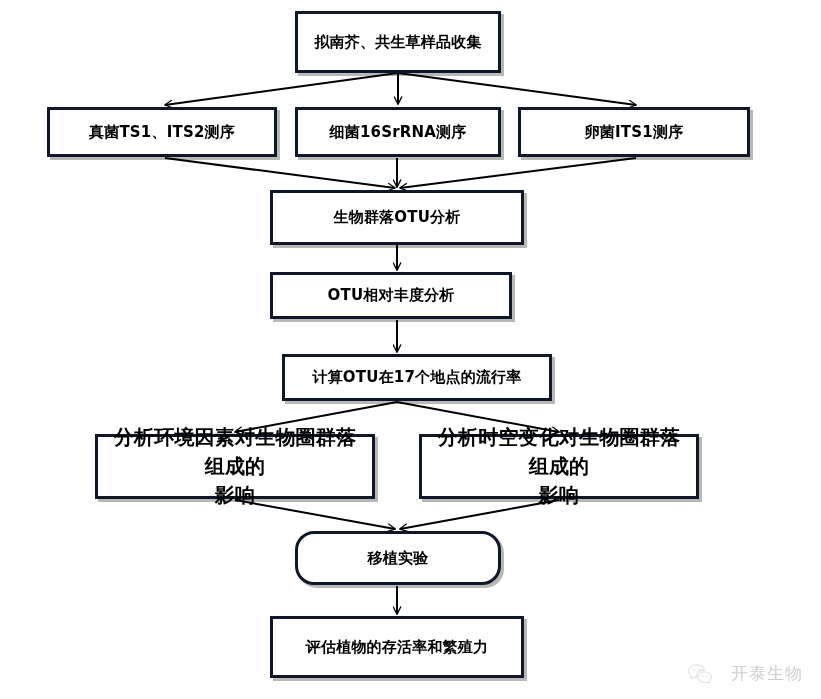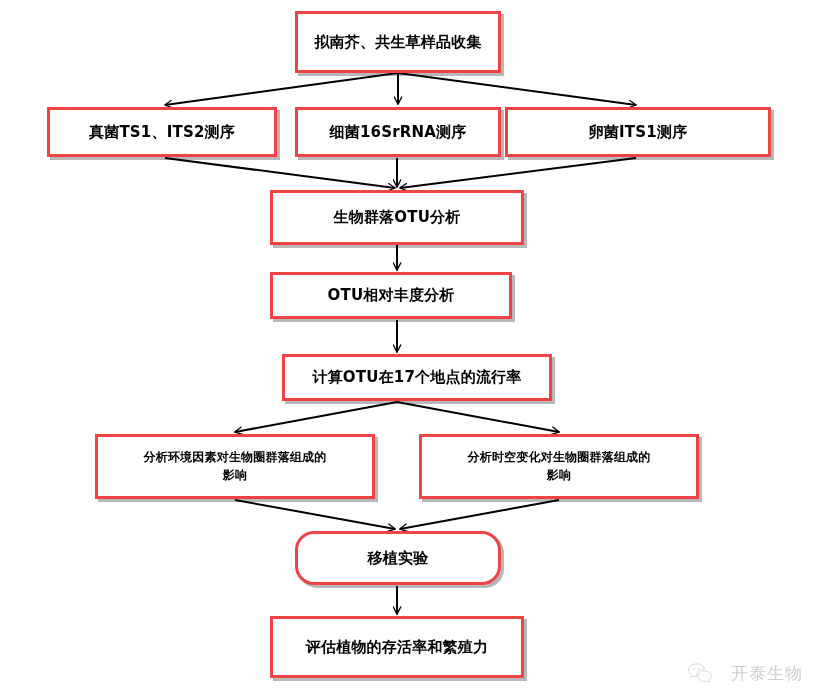--- a/index.html
+++ b/index.html
@@ -22,48 +22,48 @@
     left: 0;
     top: 0;
     width: 821px;
     height: 699px;
     pointer-events: none;
   }
   .node {
     position: absolute;
     box-sizing: border-box;
     background: #ffffff;
-    border: 3px solid #ef4444;
+    border: 3px solid #0f172a;
     box-shadow: 3px 3px 0 0 rgba(0,0,0,0.28);
     display: flex;
     align-items: center;
     justify-content: center;
     text-align: center;
     z-index: 2;
   }
   .node .label {
     font-family: "DejaVu Sans", "Liberation Sans", sans-serif;
     font-weight: bold;
     font-size: 15px;
     line-height: 1.35;
     color: #000000;
     letter-spacing: 0.2px;
     padding: 0 8px;
     white-space: pre-line;
   }
   .node.two-line .label {
-    font-size: 12px;
+    font-size: 20px;
     line-height: 1.45;
   }
   #watermark {
     position: absolute;
     right: 18px;
     bottom: 14px;
     display: flex;
-    align-items: flex-start;
+    align-items: flex-end;
     gap: 18px;
     z-index: 3;
     opacity: 0.42;
   }
   #watermark .wm-text {
     font-family: "DejaVu Sans", "Liberation Sans", sans-serif;
     font-size: 17px;
     color: #8d8d8d;
     letter-spacing: 1px;
   }
@@ -109,21 +109,21 @@
 
   <div class="node" style="left: 295px; top: 11px; width: 206px; height: 62px;">
     <span class="label">拟南芥、共生草样品收集</span>
   </div>
   <div class="node" style="left: 47px; top: 107px; width: 230px; height: 50px;">
     <span class="label">真菌TS1、ITS2测序</span>
   </div>
   <div class="node" style="left: 295px; top: 107px; width: 206px; height: 50px;">
     <span class="label">细菌16SrRNA测序</span>
   </div>
-  <div class="node" style="left: 505px; top: 107px; width: 266px; height: 50px; text-align: center;">
+  <div class="node" style="left: 518px; top: 107px; width: 232px; height: 50px; text-align: center;">
     <span class="label">卵菌ITS1测序</span>
   </div>
   <div class="node" style="left: 270px; top: 190px; width: 254px; height: 55px; text-align: center;">
     <span class="label">生物群落OTU分析</span>
   </div>
   <div class="node" style="left: 270px; top: 272px; width: 242px; height: 47px;">
     <span class="label">OTU相对丰度分析</span>
   </div>
   <div class="node" style="left: 282px; top: 354px; width: 270px; height: 47px;">
     <span class="label">计算OTU在17个地点的流行率</span>

